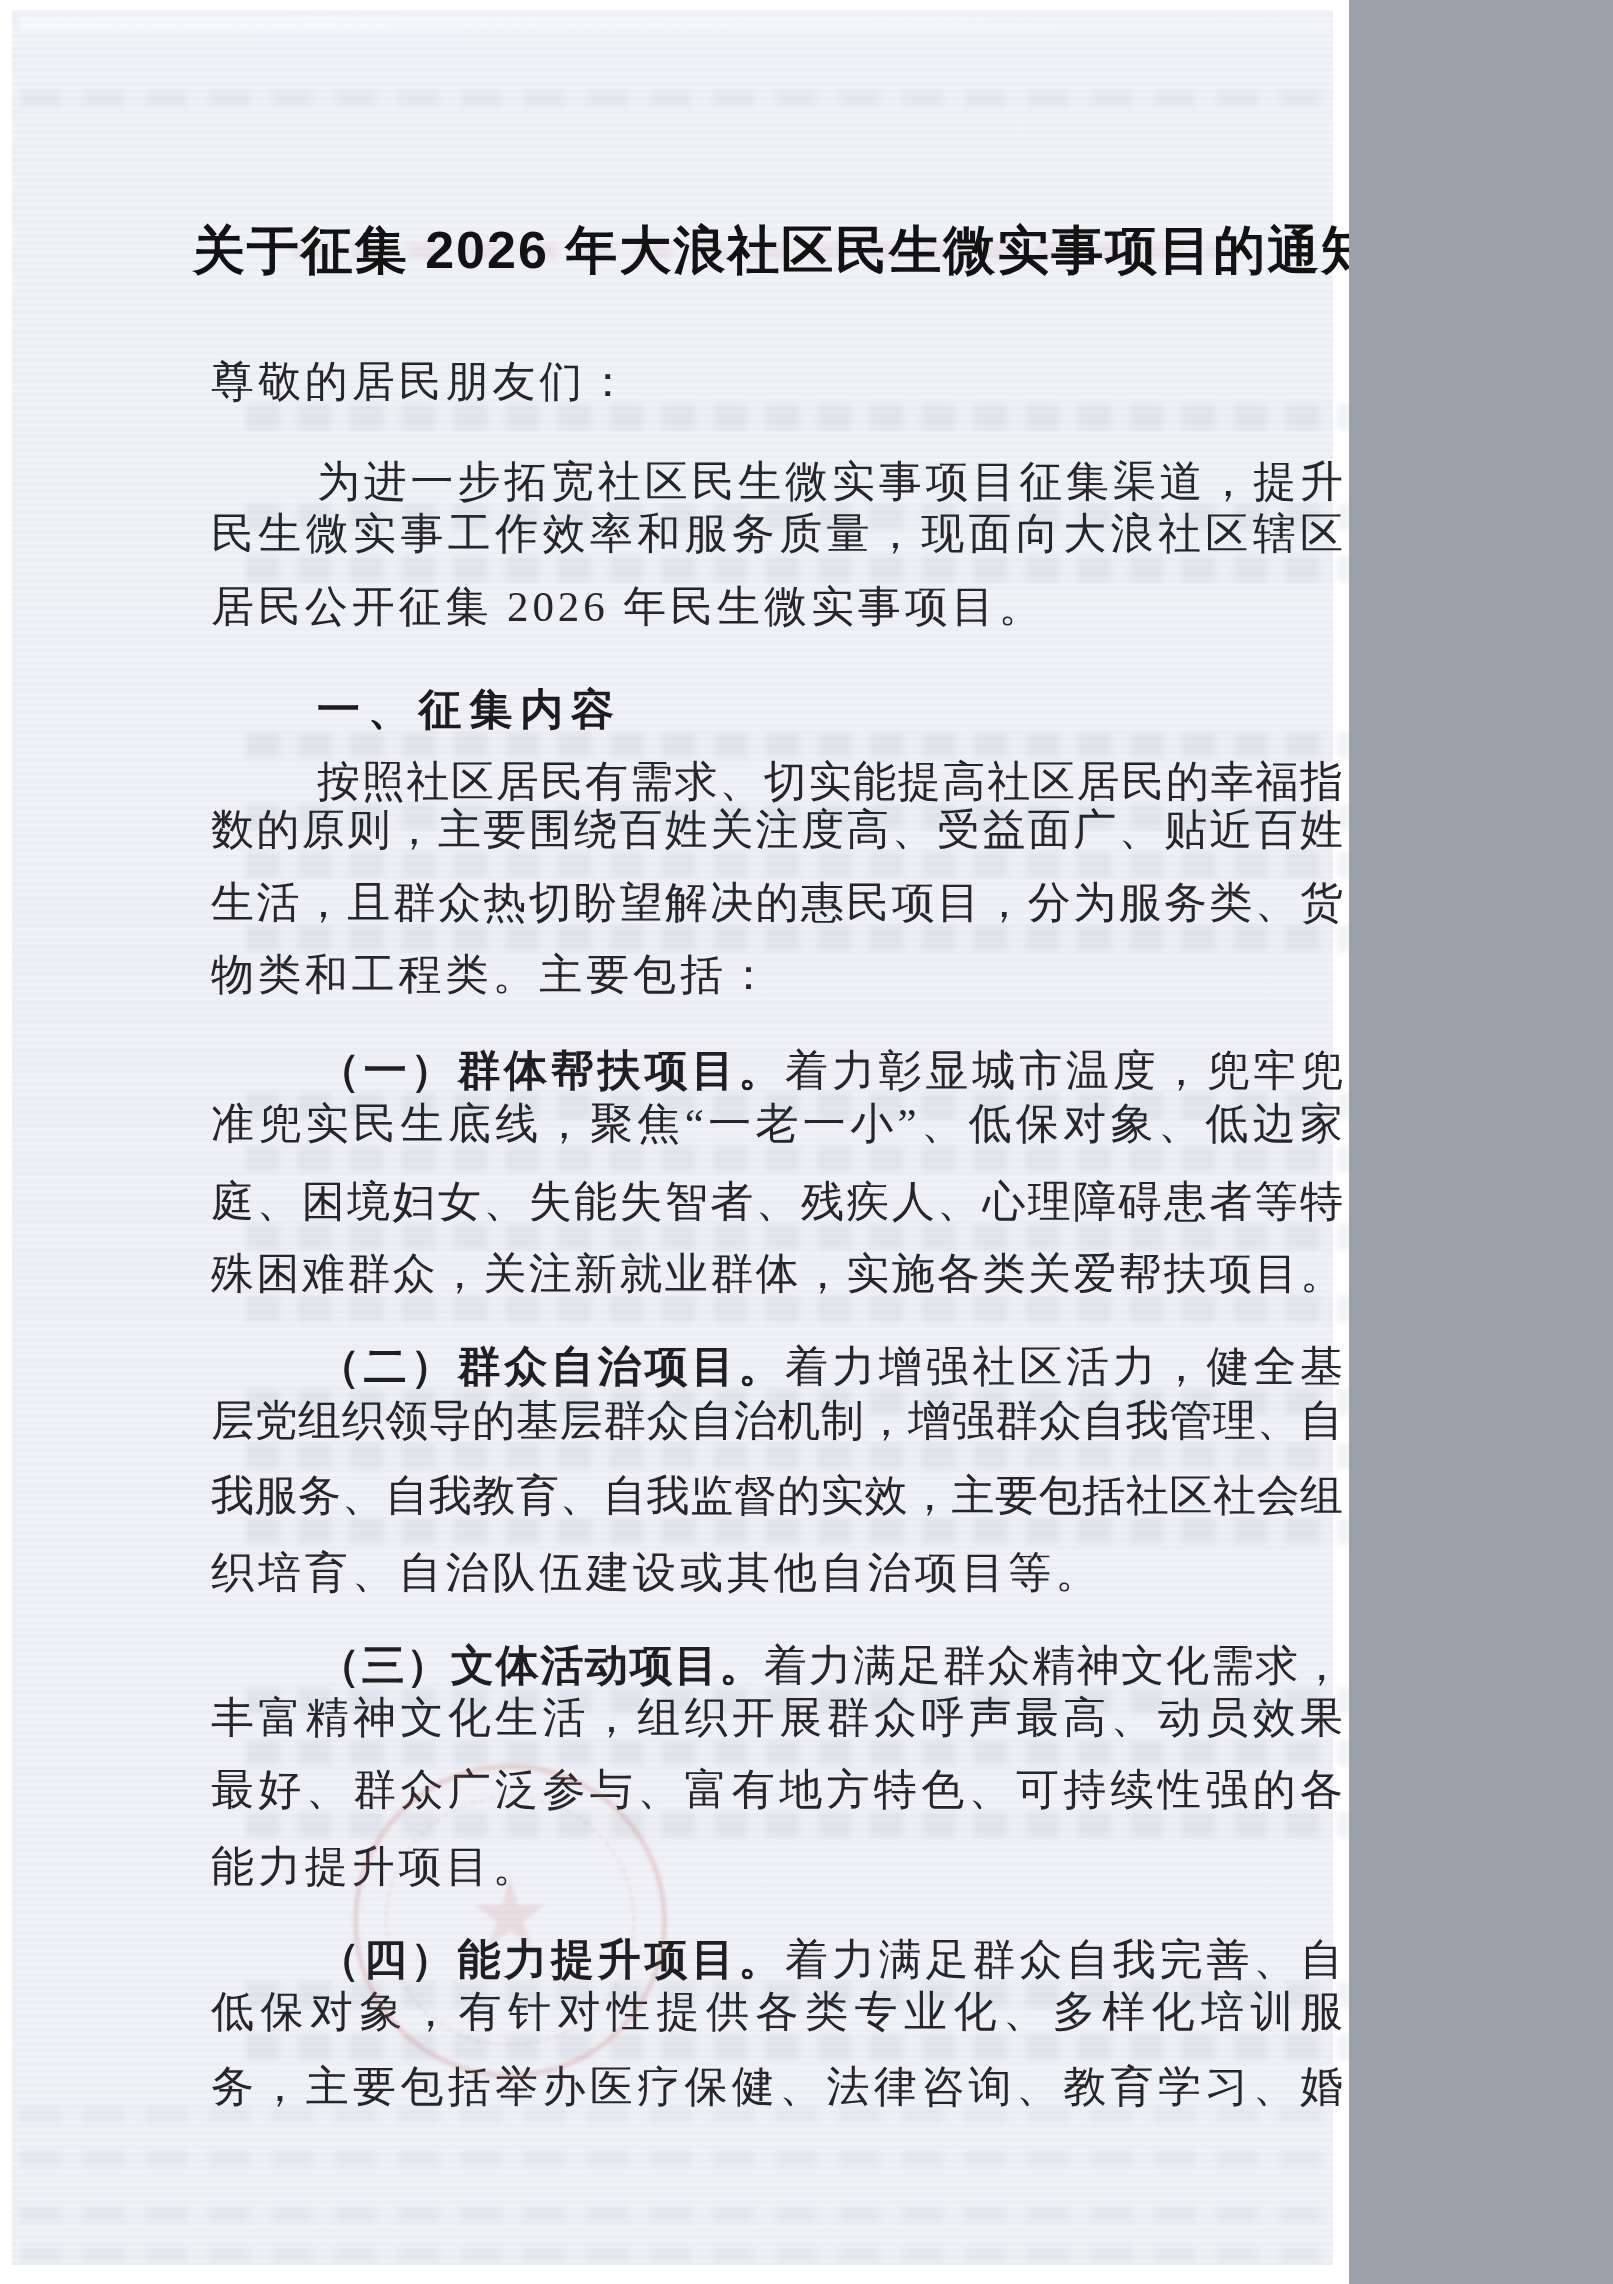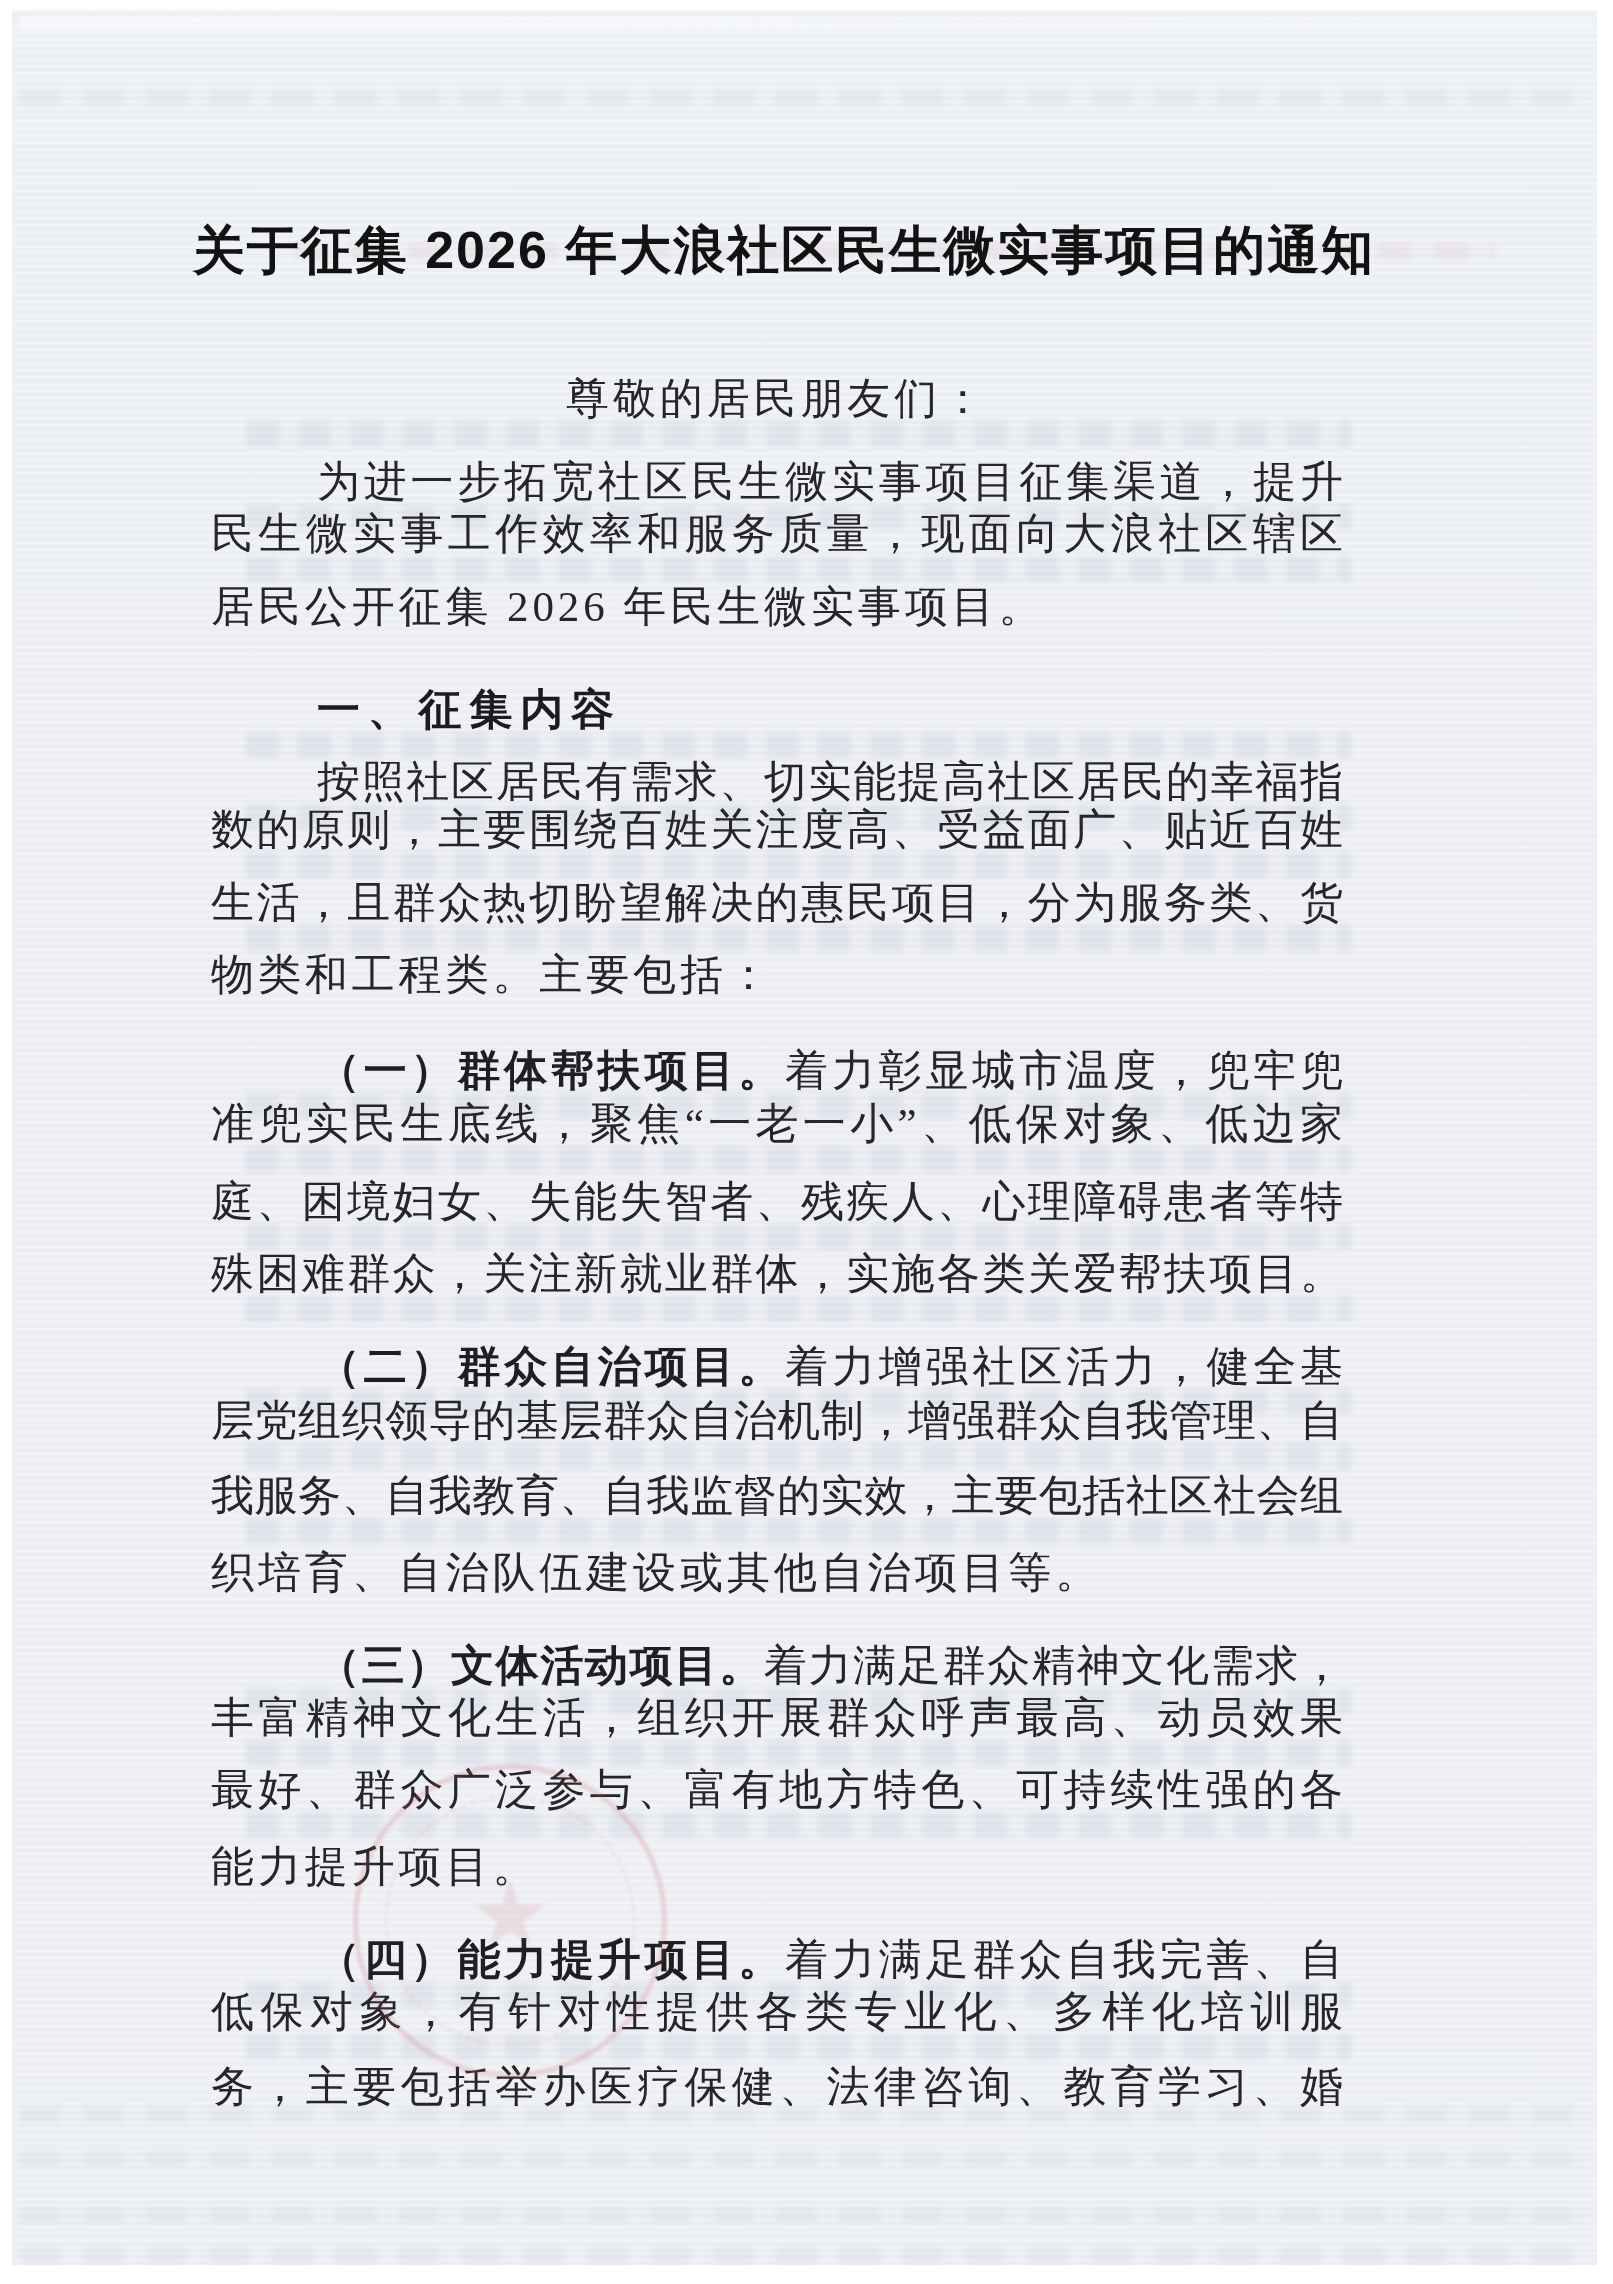--- a/index.html
+++ b/index.html
@@ -1,18 +1,18 @@
 <!DOCTYPE html>
 <html lang="zh"><head>
 <meta charset="utf-8">
 <style>
   html,body{margin:0;padding:0;background:#9aa0a8;}
   .page{
     position:relative;
-    width:1613px;height:2285px;
+    width:1349px;height:2285px;
     background:#ffffff;
     overflow:hidden;
     font-family:"Liberation Serif", serif;
   }
   
   .scan{
     position:absolute;
     left:11.8px;top:9.8px;right:15.7px;bottom:19.6px;
     background:
       repeating-linear-gradient(180deg, rgba(255,255,255,0.14) 0 2.9px, rgba(224,229,238,0.14) 2.9px 6.9px),
@@ -99,21 +99,21 @@
   <div class="artifact streak light" style="top:15.7px;"></div>
   <div class="artifact streak" style="top:90px;"></div>
   <div class="artifact streak pink" style="top:243px;left:294px;right:118px;"></div>
   <div class="artifact streak" style="top:2107px;"></div>
   <div class="artifact streak" style="top:2151px;"></div>
   <div class="artifact streak" style="top:2207px;"></div>
   <div class="artifact streak" style="top:2247px;"></div>
 
   <div class="title">关于征集 2026 年大浪社区民生微实事项目的通知</div>
 
-  <div class="line g" style="top:370px;text-align:center;"><span>尊敬的居民朋友们：</span></div>
+  <div class="line g" style="top:353px;"><span>尊敬的居民朋友们：</span></div>
   <div class="line j i g" style="top:433px;"><span>为进一步拓宽社区民生微实事项目征集渠道，提升</span></div>
   <div class="line j g" style="top:505px;"><span>民生微实事工作效率和服务质量，现面向大浪社区辖区</span></div>
   <div class="line" style="top:578px;"><span>居民公开征集 2026 年民生微实事项目。</span></div>
   <div class="line i hd g" style="top:661px;"><span>一、征集内容</span></div>
   <div class="line j i g" style="top:733px;"><span>按照社区居民有需求、切实能提高社区居民的幸福指</span></div>
   <div class="line j g" style="top:801px;"><span>数的原则，主要围绕百姓关注度高、受益面广、贴近百姓</span></div>
   <div class="line j g" style="top:874px;"><span>生活，且群众热切盼望解决的惠民项目，分为服务类、货</span></div>
   <div class="line j i g" style="top:1022px;"><span class="lbl">（一）群体帮扶项目。</span><span>着力彰显城市温度，兜牢兜</span></div>
   <div class="line" style="top:946px;"><span>物类和工程类。主要包括：</span></div>
   <div class="line j g" style="top:1095px;"><span>准兜实民生底线，聚焦“一老一小”、低保对象、低边家</span></div>

